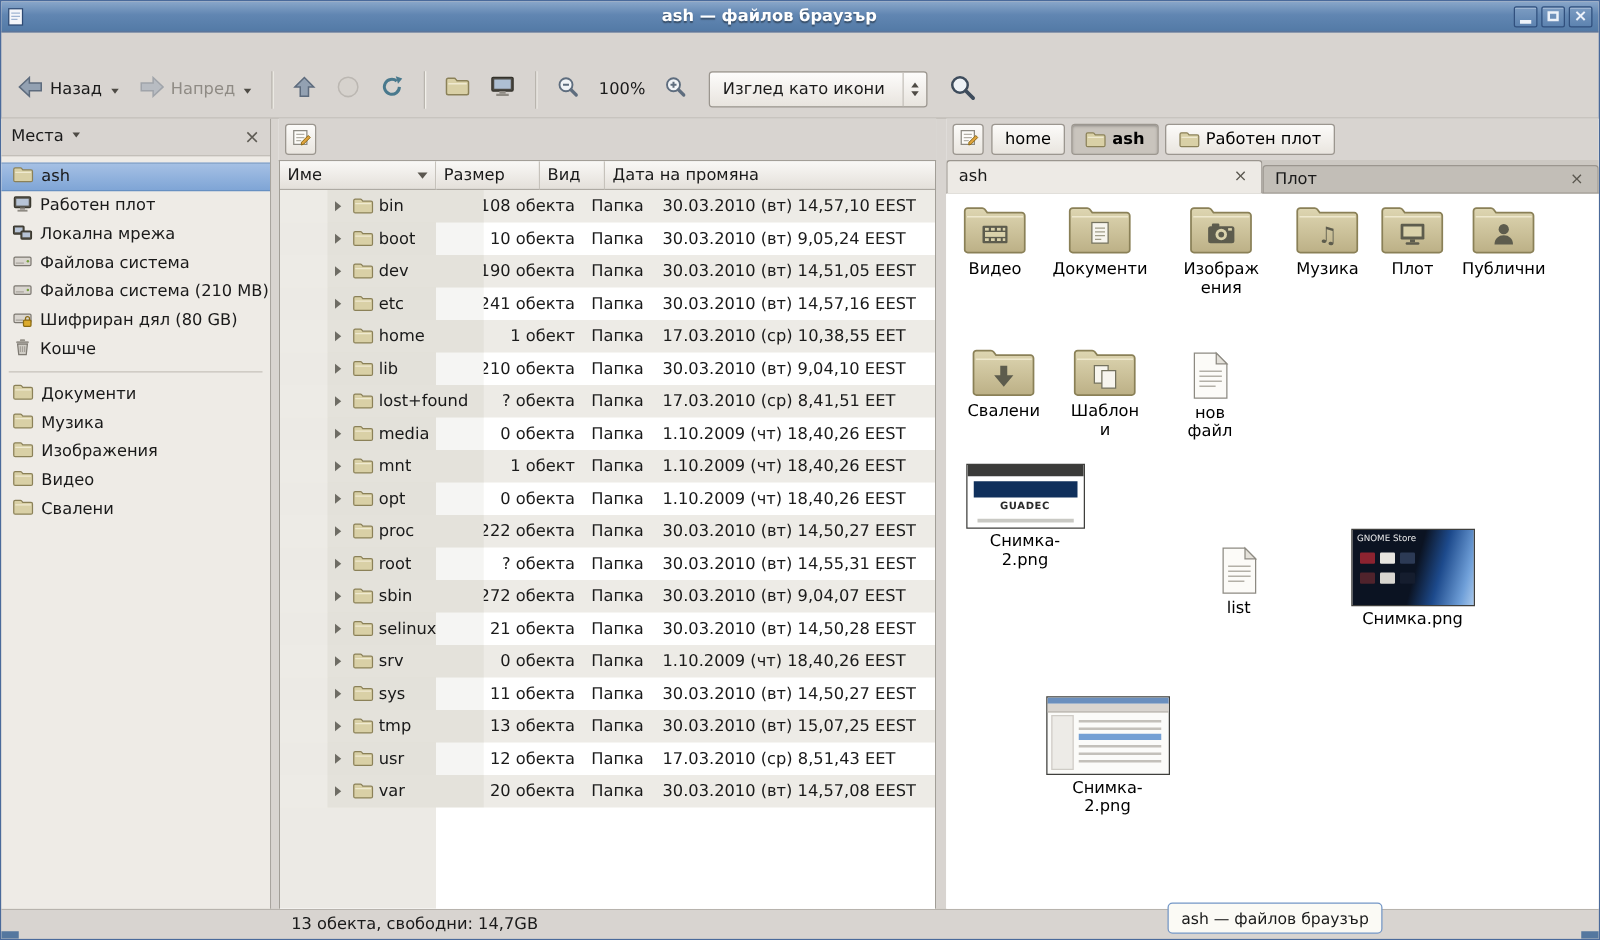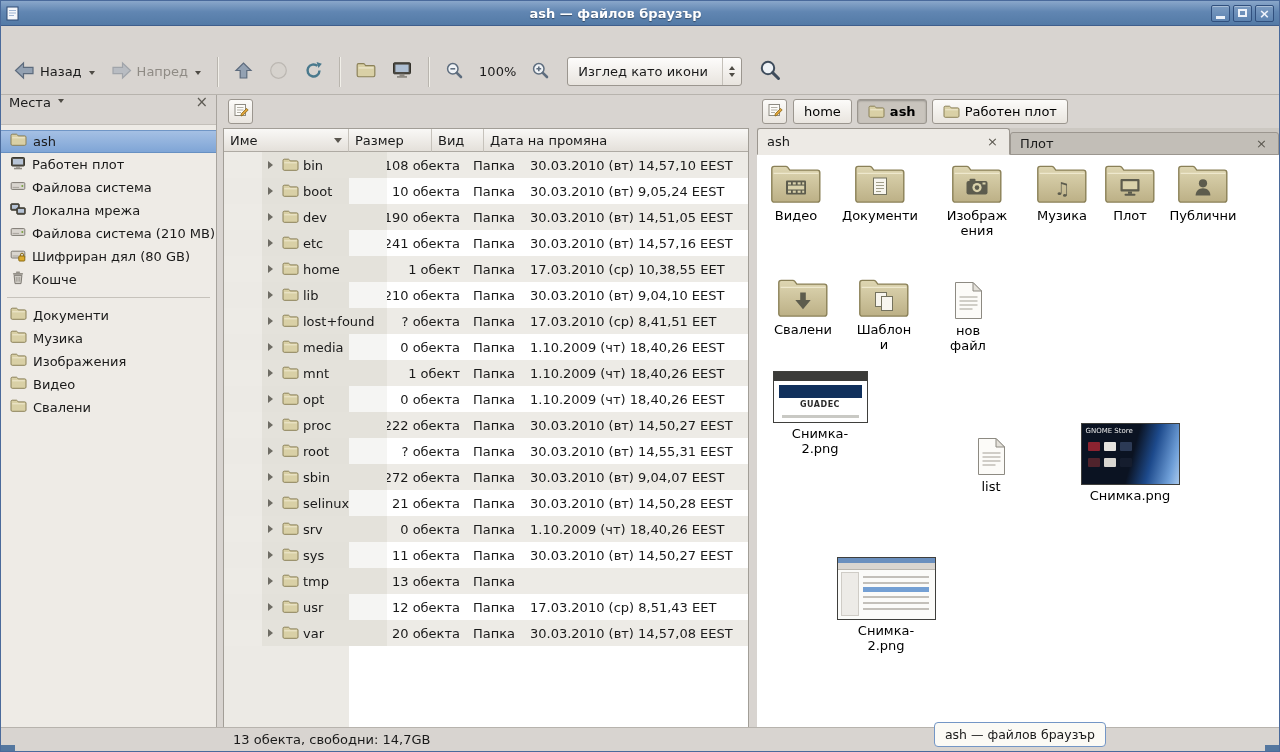--- a/index.html
+++ b/index.html
@@ -33,21 +33,21 @@
   .combo-label { padding-right:14px; }
   .combo-arrows { display:flex; flex-direction:column; align-items:center; justify-content:center; gap:3px; padding:0 6px; border-left:1px solid #c4c0b9; height:100%; }
   .tri-up { width:0; height:0; border:3.5px solid transparent; border-bottom:4.5px solid #4e4b45; }
   .tri-dn { width:0; height:0; border:3.5px solid transparent; border-top:4.5px solid #4e4b45; }
 
   
   .content { display:flex; height:632px; }
 
   
   .sidebar { width:216px; background:#eeebe6; border-right:1px solid #a8a49e; display:flex; flex-direction:column; }
-  .sidebar-header { height:30px; background:#d8d4d0; display:flex; align-items:flex-start; padding:0 8px; border-bottom:1px solid #c3bfb9; }
+  .sidebar-header { height:30px; background:#d8d4d0; display:flex; align-items:center; padding:0 8px; border-bottom:1px solid #c3bfb9; }
   .sb-title { display:flex; align-items:center; gap:7px; }
   .sb-close { margin-left:auto; color:#5f5c55; font-size:15px; line-height:15px; }
   .sb-list { padding-top:5px; }
   .sb-item { height:23px; display:flex; align-items:center; gap:6px; padding:0 9px; white-space:nowrap; overflow:hidden; }
   .sb-item.selected { background:linear-gradient(#a5c0e4,#7fa5d6); border-top:1px solid #7096c6; border-bottom:1px solid #6790c2; }
   .sb-sep { height:9px; position:relative; margin:2px 2px; }
   .sb-sep::after { content:""; position:absolute; left:4px; right:4px; top:4px; height:1px; background:#c6c2bb; }
 
   .splitter1 { width:6px; background:#d8d4d0; cursor:col-resize; }
   .splitter2 { width:8px; background:#d8d4d0; cursor:col-resize; }
@@ -260,34 +260,34 @@
             <span class="icon-slot"><svg width="16" height="16" viewBox="0 0 16 16">
                 <rect x="1.5" y="2.5" width="13" height="8.5" rx="1" fill="#55534b" stroke="#3a382f"></rect>
                 <rect x="3" y="4" width="10" height="5.5" fill="#b7c4d6"></rect>
                 <rect x="6" y="11" width="4" height="1.7" fill="#8e8a83"></rect>
                 <rect x="4" y="12.8" width="8" height="1.5" fill="#8e8a83"></rect>
               </svg></span>
             <span class="sb-label">Работен плот</span>
           </div>
           <div class="sb-item">
             <span class="icon-slot"><svg width="16" height="16" viewBox="0 0 16 16">
-                <rect x="1.2" y="4.6" width="13.6" height="6.8" rx="1" fill="#d9d5cf" stroke="#7d7972"></rect>
-                <path d="M2.6 9.4 h6.5" stroke="#a8a49d"></path>
-                <circle cx="12.3" cy="8" r="1" fill="#78a03f"></circle>
-              </svg></span>
-            <span class="sb-label">Файлова система</span>
-          </div>
-          <div class="sb-item">
-            <span class="icon-slot"><svg width="16" height="16" viewBox="0 0 16 16">
                 <rect x="0.8" y="2.8" width="8.4" height="6.4" rx="0.8" fill="#55534b" stroke="#3a382f"></rect>
                 <rect x="2" y="4" width="6" height="3.8" fill="#b7c4d6"></rect>
                 <rect x="6.8" y="6.8" width="8.4" height="6.4" rx="0.8" fill="#55534b" stroke="#3a382f"></rect>
                 <rect x="8" y="8" width="6" height="3.8" fill="#b7c4d6"></rect>
               </svg></span>
             <span class="sb-label">Локална мрежа</span>
+          </div>
+          <div class="sb-item">
+            <span class="icon-slot"><svg width="16" height="16" viewBox="0 0 16 16">
+                <rect x="1.2" y="4.6" width="13.6" height="6.8" rx="1" fill="#d9d5cf" stroke="#7d7972"></rect>
+                <path d="M2.6 9.4 h6.5" stroke="#a8a49d"></path>
+                <circle cx="12.3" cy="8" r="1" fill="#78a03f"></circle>
+              </svg></span>
+            <span class="sb-label">Файлова система</span>
           </div>
           <div class="sb-item">
             <span class="icon-slot"><svg width="16" height="16" viewBox="0 0 16 16">
                 <rect x="1.2" y="4.6" width="13.6" height="6.8" rx="1" fill="#d9d5cf" stroke="#7d7972"></rect>
                 <path d="M2.6 9.4 h6.5" stroke="#a8a49d"></path>
                 <circle cx="12.3" cy="8" r="1" fill="#78a03f"></circle>
               </svg></span>
             <span class="sb-label">Файлова система (210 MB)</span>
           </div>
           <div class="sb-item">
@@ -633,20 +633,21 @@
                 <span class="mini-folder">
                   <svg width="17" height="14" viewBox="0 0 17 14">
                     <path d="M1 3.6 V2.4 c0-.7 .5-1.2 1.2-1.2 h4.1 c.4 0 .8 .2 1 .5 l.9 1.2 h6.6 c.7 0 1.2 .5 1.2 1.2 v7 c0 .7-.5 1.2-1.2 1.2 H2.2 c-.7 0-1.2-.5-1.2-1.2 Z" fill="#d9d0a6" stroke="#8b8158"></path>
                     <path d="M2.2 4.8 h12.6" stroke="#efe9d0"></path>
                   </svg>
                 </span>
                 <span class="nm">tmp</span>
               </div>
               <div class="c c-size">13 обекта</div>
               <div class="c c-type">Папка</div>
+              <div class="c c-date">30.03.2010 (вт) 15,07,25 EEST</div>
             </div>
             <div class="row">
               <div class="c c-name">
                 <span class="expander"></span>
                 <span class="mini-folder">
                   <svg width="17" height="14" viewBox="0 0 17 14">
                     <path d="M1 3.6 V2.4 c0-.7 .5-1.2 1.2-1.2 h4.1 c.4 0 .8 .2 1 .5 l.9 1.2 h6.6 c.7 0 1.2 .5 1.2 1.2 v7 c0 .7-.5 1.2-1.2 1.2 H2.2 c-.7 0-1.2-.5-1.2-1.2 Z" fill="#d9d0a6" stroke="#8b8158"></path>
                     <path d="M2.2 4.8 h12.6" stroke="#efe9d0"></path>
                   </svg>
                 </span>

